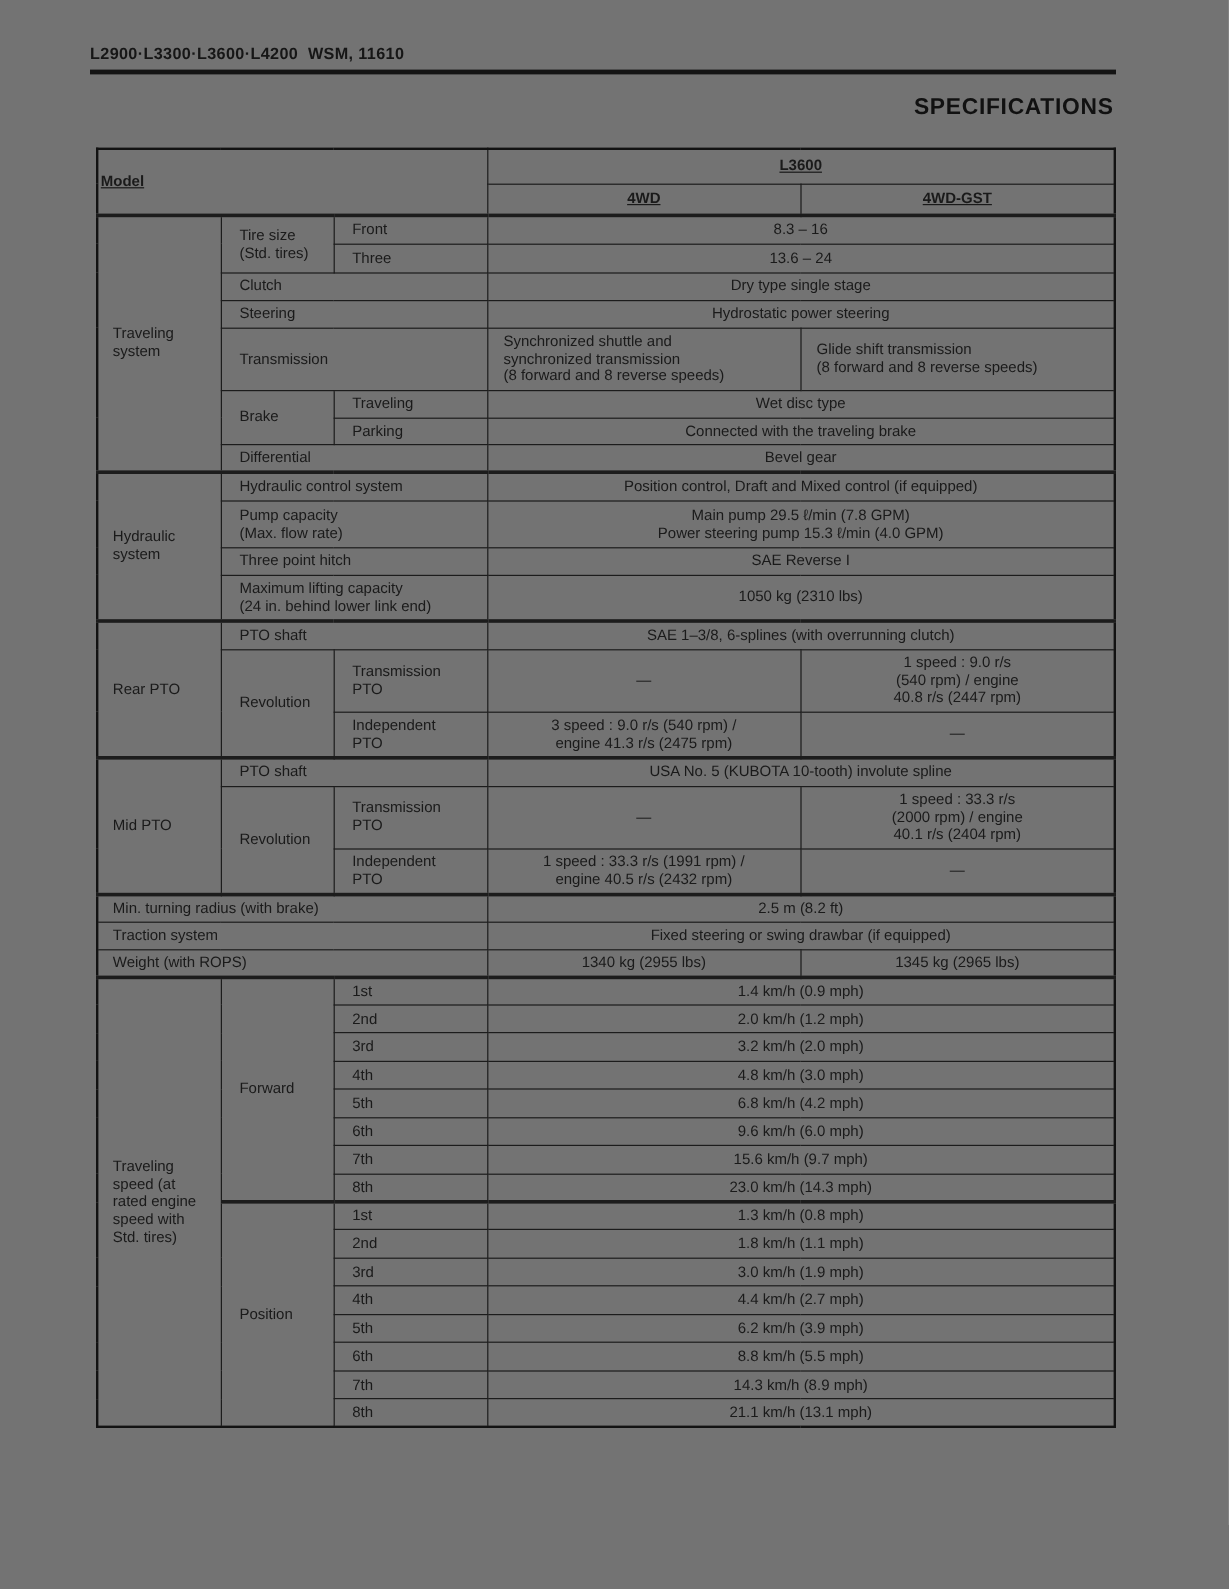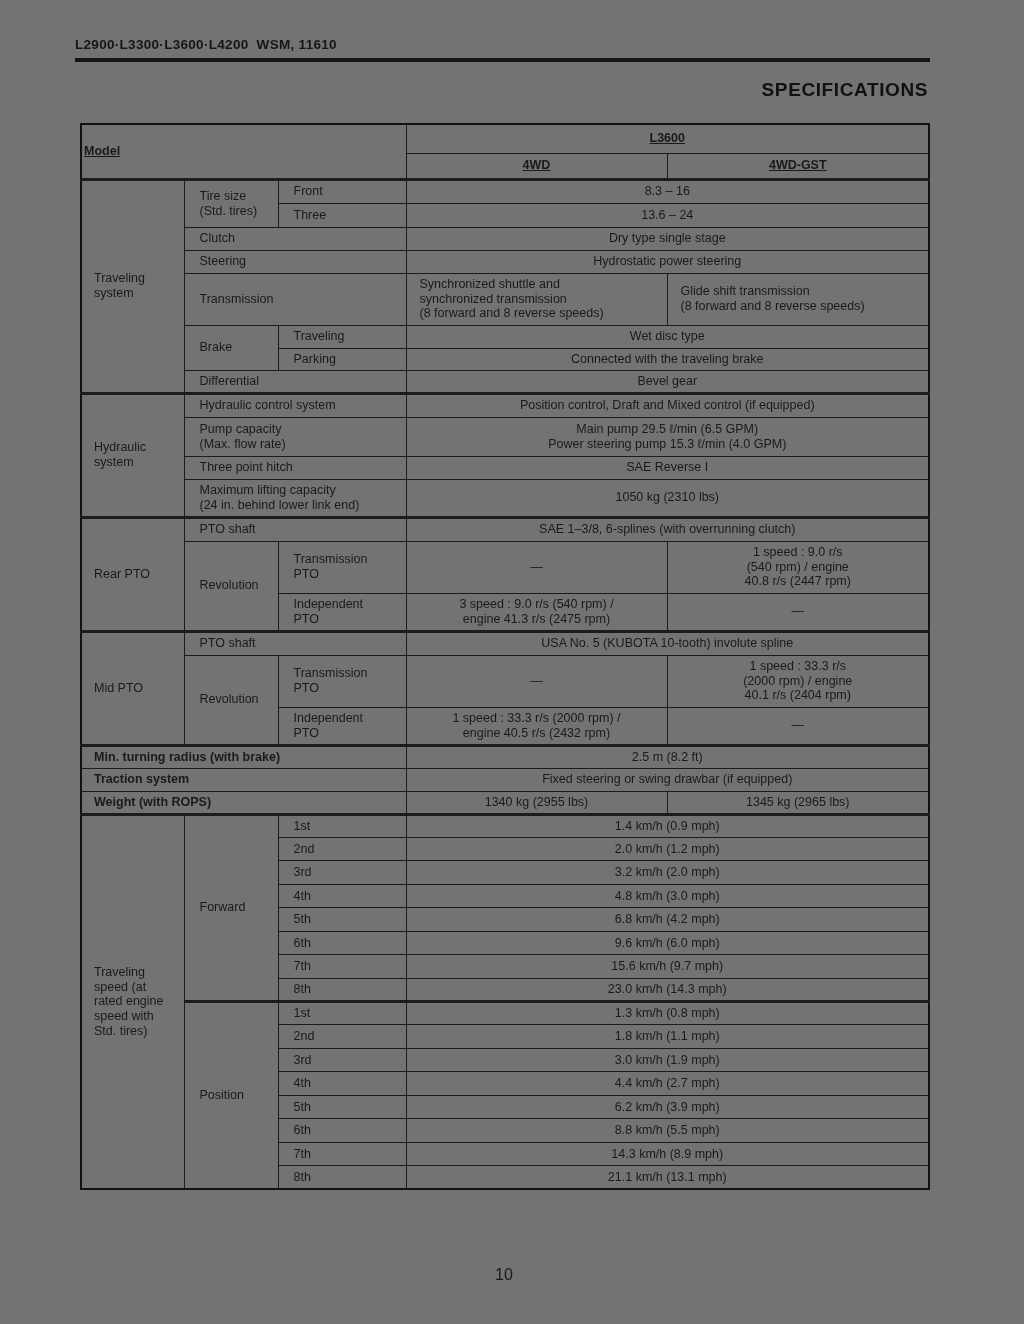--- a/index.html
+++ b/index.html
@@ -36,21 +36,21 @@
     white-space:pre-line;
     padding:1px 6px;
     color:#1a1a1a;
     overflow:hidden;
   }
   .doc-table th { font-weight:bold; text-align:center;text-decoration:underline; }
   th.model-cell { text-align:left; padding-left:2px; }
   td.c  { text-align:center; }
   td.lbl { text-align:left; padding-left:15px; }
   td.sys { text-align:left; padding-left:12px; }
-  td.pad12 { text-align:left; padding-left:12px;font-weight:bold; }
+  td.pad12 { text-align:left; padding-left:12px; }
   td.lv { text-align:left; padding-left:13px; }
   tr.tt > td, tr.tt > th { border-top-width:3px; }
   tr.r29{height:29px} tr.r26{height:26px} tr.r24{height:24px}
   tr.r23{height:23px} tr.r22{height:22px} tr.r52{height:52px}
   tr.r39{height:39px} tr.r38{height:38px} tr.rs{height:23.45px}
   .page-number {
     position:absolute; top:1266px; left:0; width:1008px;
     text-align:center; font-size:16px; color:#1a1a1a;
   }
 </style>
@@ -126,21 +126,21 @@
 
     <tr class="r24 tt">
       <td class="sys" rowspan="4">Hydraulic
 system</td>
       <td class="lbl" colspan="2">Hydraulic control system</td>
       <td class="c" colspan="2">Position control, Draft and Mixed control (if equipped)</td>
     </tr>
     <tr class="r39">
       <td class="lbl" colspan="2">Pump capacity
 (Max. flow rate)</td>
-      <td class="c" colspan="2">Main pump 29.5 ℓ/min (6.5 GPM)
+      <td class="c" colspan="2">Main pump 29.5 ℓ/min (7.8 GPM)
 Power steering pump 15.3 ℓ/min (4.0 GPM)</td>
     </tr>
     <tr class="r23">
       <td class="lbl" colspan="2">Three point hitch</td>
       <td class="c" colspan="2">SAE Reverse I</td>
     </tr>
     <tr class="r38">
       <td class="lbl" colspan="2">Maximum lifting capacity
 (24 in. behind lower link end)</td>
       <td class="c" colspan="2">1050 kg (2310 lbs)</td>
@@ -178,21 +178,21 @@
       <td class="lbl">Transmission
 PTO</td>
       <td class="c">—</td>
       <td class="c">1 speed : 33.3 r/s
 (2000 rpm) / engine
 40.1 r/s (2404 rpm)</td>
     </tr>
     <tr class="r38">
       <td class="lbl">Independent
 PTO</td>
-      <td class="c">1 speed : 33.3 r/s (2000 rpm) /
+      <td class="c">1 speed : 33.3 r/s (1991 rpm) /
 engine 40.5 r/s (2432 rpm)</td>
       <td class="c">—</td>
     </tr>
 
     <tr class="r23 tt">
       <td class="pad12" colspan="3">Min. turning radius (with brake)</td>
       <td class="c" colspan="2">2.5 m (8.2 ft)</td>
     </tr>
     <tr class="r23">
       <td class="pad12" colspan="3">Traction system</td>
@@ -272,14 +272,13 @@
           <td class="lbl">7th</td>
           <td class="c" colspan="2">14.3 km/h (8.9 mph)</td>
         </tr>
     <tr class="rs">
           <td class="lbl">8th</td>
           <td class="c" colspan="2">21.1 km/h (13.1 mph)</td>
         </tr>
   </tbody>
     </table>
 
-  <div class="page-number">10</div>
 </div>
 
 </body></html>

